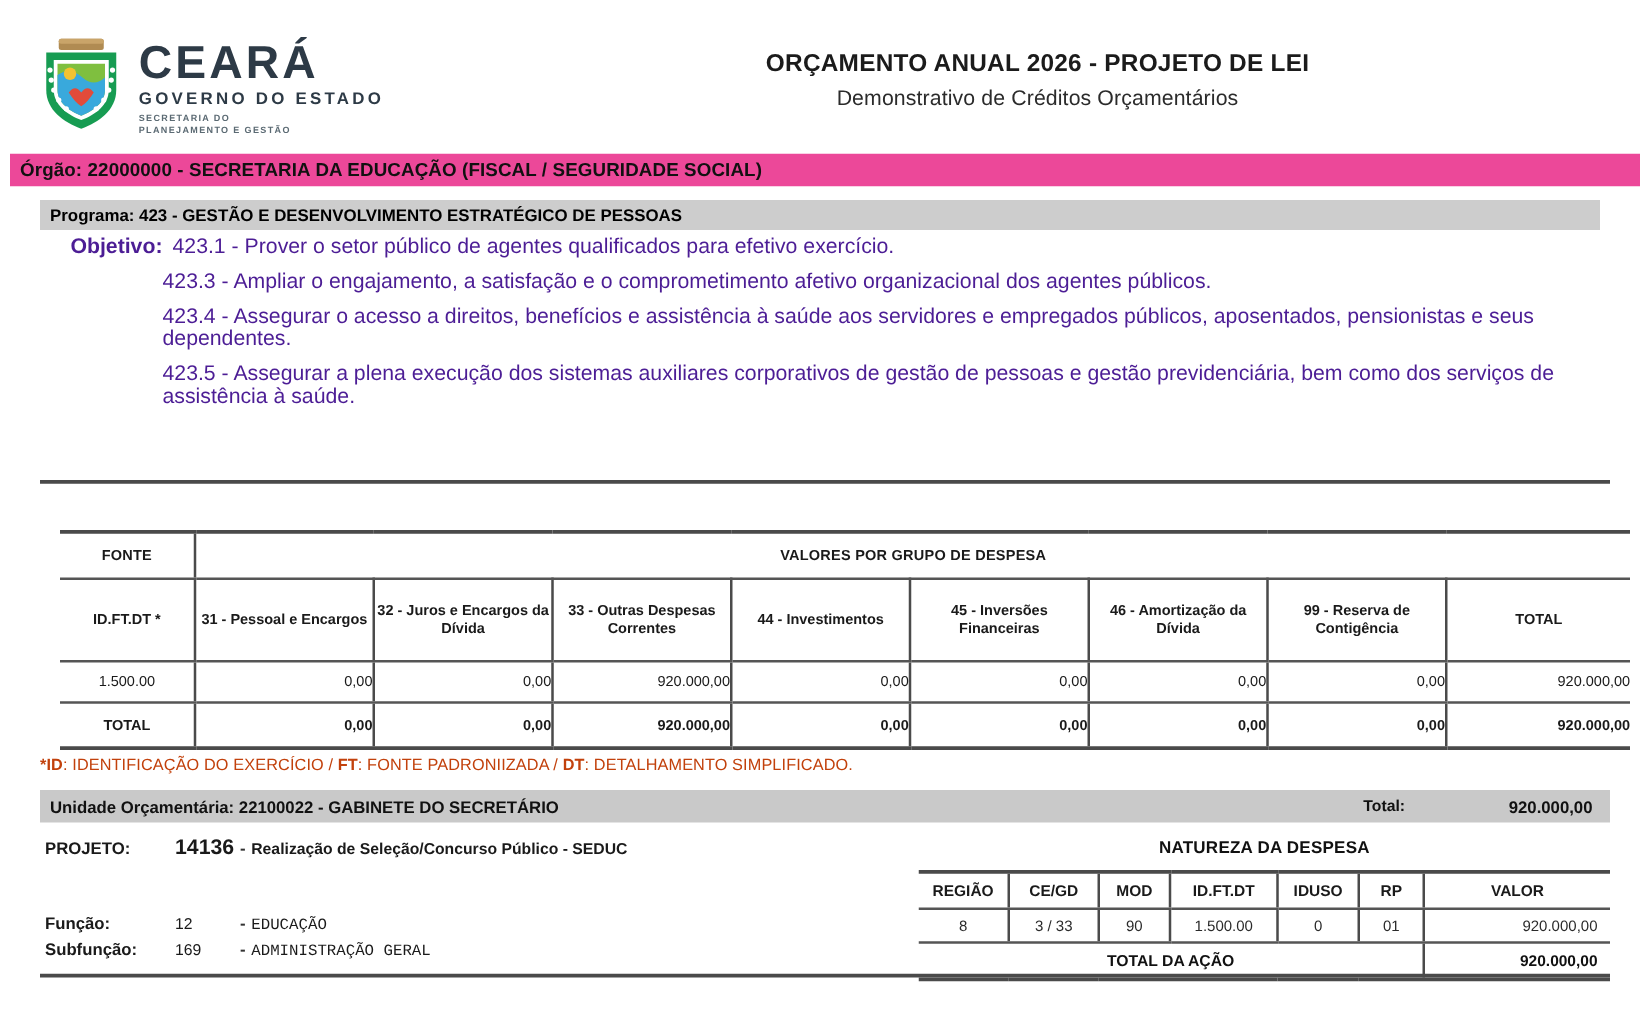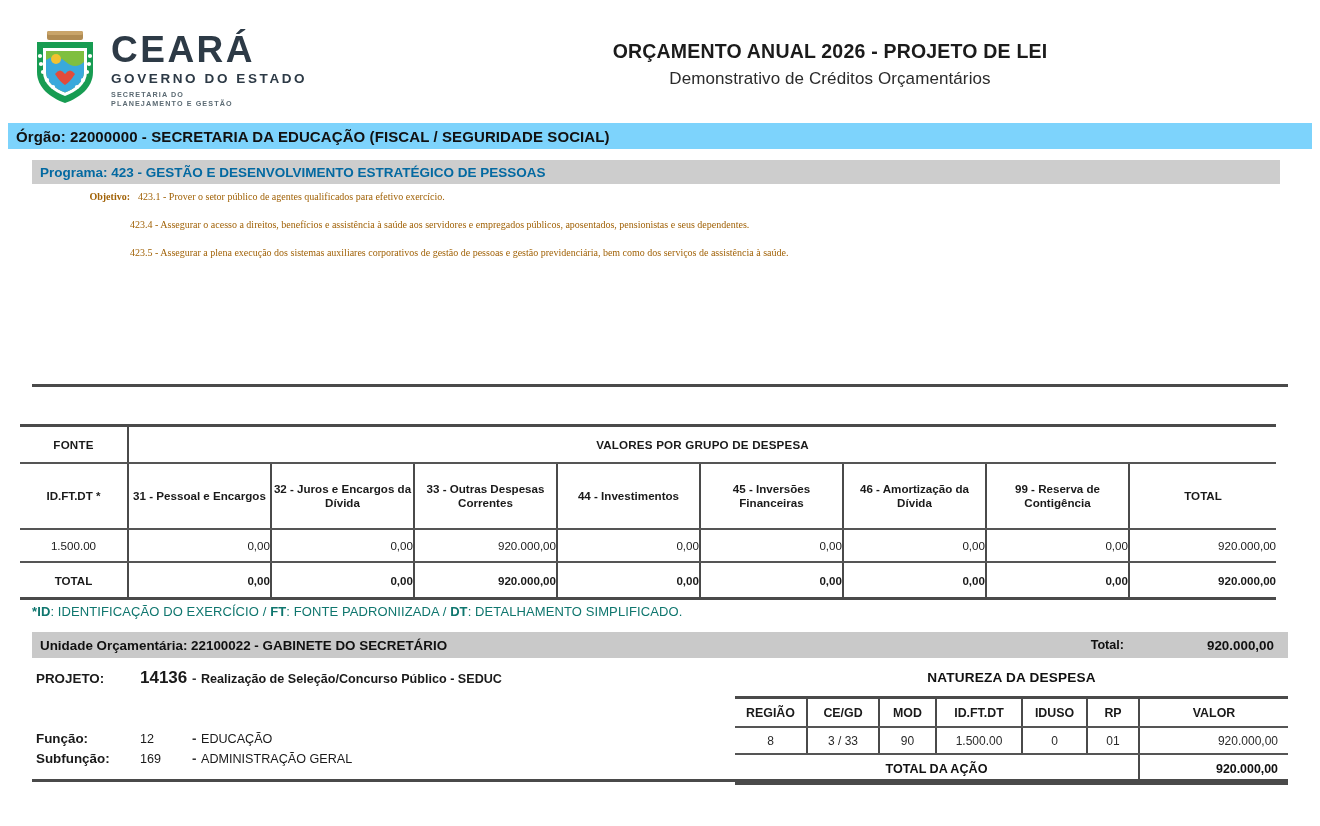--- a/index.html
+++ b/index.html
@@ -27,69 +27,69 @@
     font-size:7.2px;font-weight:bold;letter-spacing:1.1px;
     color:#5b6a73;line-height:9.4px;margin-top:4px;
   }
   .titleblock{position:absolute;left:380px;top:18px;width:900px;text-align:center;}
   .title-main{font-size:19.5px;font-weight:bold;letter-spacing:.2px;color:#1b1b1b;}
   .title-sub{font-size:17px;color:#2b2b2b;margin-top:6px;letter-spacing:.1px;}
 
   
   .bar-orgao{
     position:absolute;left:8px;top:123px;width:1304px;height:26px;
-    background:#7dd3fc;display:flex;align-items:center;
+    background:#ec4899;display:flex;align-items:center;
   }
   .bar-orgao .txt{font-size:15px;font-weight:bold;color:#111;padding-left:8px;letter-spacing:.1px;}
   .bar-programa{
     position:absolute;left:32px;top:160px;width:1248px;height:24px;
     background:#cdcdcd;display:flex;align-items:center;
   }
-  .bar-programa .txt{font-size:13.5px;font-weight:bold;color:#0369a1;padding-left:8px;}
-
-  
-  .objectives{position:absolute;left:48px;top:188px;width:1215px;font-size:10px;color:#a16207;font-family:Liberation Serif, serif;}
+  .bar-programa .txt{font-size:13.5px;font-weight:bold;color:#000000;padding-left:8px;}
+
+  
+  .objectives{position:absolute;left:48px;top:188px;width:1215px;font-size:17px;color:#4c1d95;}
   .obj-row{display:flex;margin-bottom:10px;line-height:18px;}
   .obj-label{font-weight:bold;width:82px;flex:0 0 82px;text-align:right;padding-right:8px;}
   .obj-indent{width:82px;flex:0 0 82px;}
   .obj-text{flex:1;}
 
   
   .rule{position:absolute;background:#555;}
   .rule.thick{height:3px;background:#4a4a4a;}
 
   
   .resumo-title{
     position:absolute;left:30px;top:396px;width:1260px;text-align:center;
     font-size:14.5px;font-weight:bold;letter-spacing:.2px;color:#111;
   }
 
   
   .maintable{
-    position:absolute;left:20px;top:424px;width:1256px;
+    position:absolute;left:48px;top:424px;width:1256px;
     border-collapse:collapse;table-layout:fixed;
   }
   .maintable td,.maintable th{
     font-size:11.6px;color:#1a1a1a;padding:0;vertical-align:middle;
   }
   .maintable .vline{border-left:2px solid #4a4a4a;}
   .tr-top td{border-top:3px solid #4a4a4a;border-bottom:2px solid #555;height:35px;}
   .tr-cols td{border-bottom:2px solid #555;height:64px;}
   .tr-data td{border-bottom:2px solid #555;height:31px;}
   .tr-total td{border-bottom:3px solid #4a4a4a;height:34px;}
   .hcell{text-align:center;font-weight:bold;font-size:12.4px;letter-spacing:.2px;}
   .colhead{text-align:center;font-weight:bold;font-size:11.4px;line-height:14px;padding:0 5px;}
   .num{text-align:right;padding-right:9px;font-size:12px;color:#2a2a2a;}
   .num-b{text-align:right;padding-right:9px;font-size:12px;font-weight:bold;color:#111;}
   .cen{text-align:center;font-size:12px;color:#2a2a2a;}
   .cen-b{text-align:center;font-size:12.4px;font-weight:bold;color:#111;}
 
   
   .footnote{
-    position:absolute;left:32px;top:604px;font-size:13px;color:#0f766e;letter-spacing:.1px;
+    position:absolute;left:32px;top:604px;font-size:13px;color:#c2410c;letter-spacing:.1px;
   }
   .footnote b{font-weight:bold;}
 
   
   .bar-unidade{
     position:absolute;left:32px;top:632px;width:1256px;height:26px;
     background:#c9c9c9;display:flex;align-items:center;
   }
   .bar-unidade .u-txt{font-size:13.4px;font-weight:bold;color:#111;padding-left:8px;flex:1;}
   .bar-unidade .u-total-lbl{font-size:12.6px;font-weight:bold;color:#111;padding-right:30px;}
@@ -97,21 +97,21 @@
     width:120px;text-align:right;}
 
   
   .projeto{position:absolute;left:36px;top:668px;width:700px;font-size:13.4px;color:#1a1a1a;}
   .p-row{display:flex;align-items:baseline;}
   .p-lbl{font-weight:bold;width:104px;flex:0 0 104px;}
   .p-code{width:52px;flex:0 0 52px;font-size:17px;font-weight:bold;}
   .p-code.small{font-weight:normal;font-size:12.6px;}
   .p-dash{flex:0 0 9px;color:#333;font-weight:bold;}
   .p-name{font-size:12.6px;font-weight:bold;}
-  .p-name.reg{font-weight:normal;font-size:12.6px;}
+  .p-name.reg{font-weight:normal;font-size:12.6px;font-family:Liberation Mono, monospace;}
 
   .funcao-block{position:absolute;left:36px;top:731px;width:700px;font-size:13.4px;color:#1a1a1a;}
   .funcao-block .p-row{margin-bottom:5px;}
 
   
   .nat-title{
     position:absolute;left:735px;top:670px;width:553px;text-align:center;
     font-size:13.6px;font-weight:bold;color:#111;letter-spacing:.2px;
   }
   .nattable{
@@ -178,20 +178,24 @@
     <span class="txt">Programa: 423 - GESTÃO E DESENVOLVIMENTO ESTRATÉGICO DE PESSOAS</span>
   </div>
 
   <div class="objectives">
     <div class="obj-row">
       <div class="obj-label">Objetivo:</div>
       <div class="obj-text">423.1 - Prover o setor público de agentes qualificados para efetivo exercício.</div>
     </div>
     <div class="obj-row">
       <div class="obj-indent"></div>
+      <div class="obj-text">423.3 - Ampliar o engajamento, a satisfação e o comprometimento afetivo organizacional dos agentes públicos.</div>
+    </div>
+    <div class="obj-row">
+      <div class="obj-indent"></div>
       <div class="obj-text">423.4 - Assegurar o acesso a direitos, benefícios e assistência à saúde aos servidores e empregados públicos, aposentados, pensionistas e seus dependentes.</div>
     </div>
     <div class="obj-row">
       <div class="obj-indent"></div>
       <div class="obj-text">423.5 - Assegurar a plena execução dos sistemas auxiliares corporativos de gestão de pessoas e gestão previdenciária, bem como dos serviços de assistência à saúde.</div>
     </div>
   </div>
 
   <div class="rule thick" style="left:32px;top:384px;width:1256px;"></div>
 

